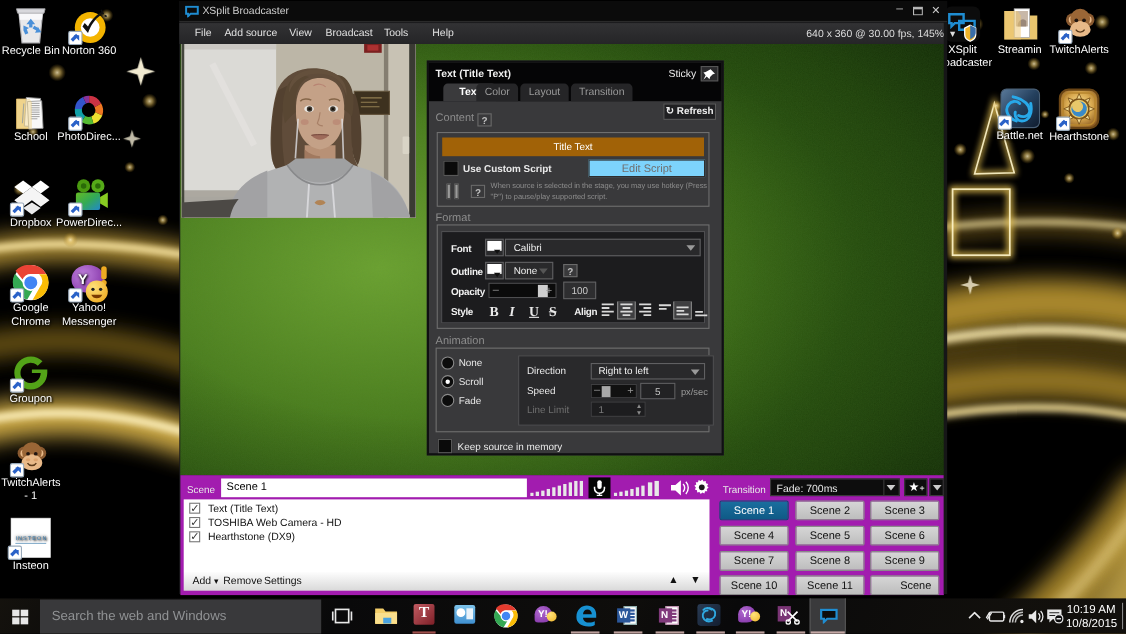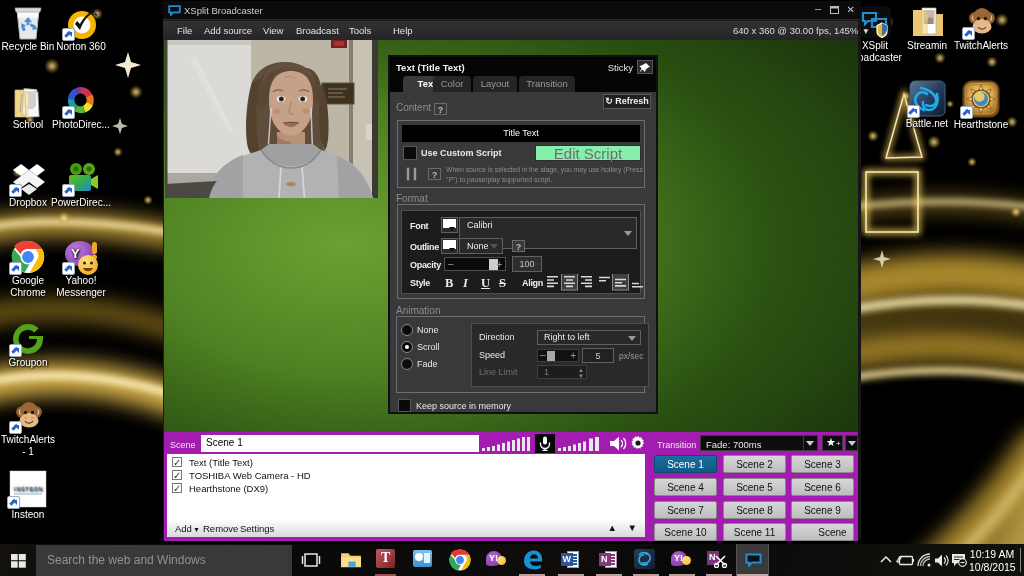--- a/index.html
+++ b/index.html
@@ -39,26 +39,26 @@
   .dtitle{position:absolute;left:6px;top:5px;color:#efefef;font-size:9.5px;font-weight:bold;}
   .sticky{position:absolute;right:23px;top:5px;color:#e8e8e8;font-size:9.5px;}
   .pinbox{position:absolute;right:3px;top:3px;width:16px;height:14px;background:#2a2a2c;border:1px solid #555;color:#fff;font-size:9px;text-align:center;line-height:13px;}
   .tab{position:absolute;top:19px;height:16px;background:#252527;color:#9a9a9a;font-size:9.5px;text-align:center;
     line-height:16px;border-radius:4px 4px 0 0;}
   .tab.on{background:#3a3a3c;color:#fff;font-weight:bold;}
   .seclbl{position:absolute;color:#8d8d8d;font-size:10px;}
   .qbox{position:absolute;width:13px;height:12px;background:#39393b;border:1px solid #6a6a6a;color:#bdbdbd;
     font-size:9px;font-weight:bold;text-align:center;line-height:12px;}
   .group{position:absolute;border:1px solid #6f6f6f;}
-  .blkfield{position:absolute;background:#000000;color:#fff;font-size:9px;text-align:center;}
+  .blkfield{position:absolute;background:#a16207;color:#fff;font-size:9px;text-align:center;}
   .cb{position:absolute;width:14px;height:14px;background:#0a0a0a;border:1px solid #585858;}
   .wlab{position:absolute;color:#e9e9e9;font-size:9px;font-weight:bold;white-space:nowrap;}
   .flab{position:absolute;color:#f0f0f0;font-size:9px;font-weight:bold;white-space:nowrap;letter-spacing:-0.3px;}
   .glab{position:absolute;color:#8d8d8d;font-size:9px;}
-  .btn-dark{position:absolute;background:#86efac;border:1px solid #2e2e2e;color:#6f6f6f;font-size:15px;text-align:center;}
+  .btn-dark{position:absolute;background:#7dd3fc;border:1px solid #2e2e2e;color:#6f6f6f;font-size:10px;text-align:center;}
   .panel-in{position:absolute;background:#1c1c1e;border:1px solid #4e4e50;}
   .combo{position:absolute;background:#29292b;border:1px solid #606062;color:#efefef;font-size:9px;}
   .combo .arr{position:absolute;right:4px;top:50%;margin-top:-2px;width:0;height:0;border-left:4px solid transparent;
     border-right:4px solid transparent;border-top:5px solid #9a9a9a;}
   .swatch{position:absolute;width:17px;height:16px;background:#2a2a2c;border:1px solid #606062;}
   .swatch:before{content:"";position:absolute;left:1px;top:1px;width:13px;height:9px;background:#fff;}
   .swatch:after{content:"";position:absolute;right:2px;bottom:1px;width:0;height:0;border-left:3px solid transparent;
     border-right:3px solid transparent;border-top:4px solid #111;}
   .valbox{position:absolute;background:#2e2e30;border:1px solid #606062;color:#c9c9c9;font-size:9px;text-align:center;}
   
@@ -519,21 +519,21 @@
         <div class="abs" style="left:16px;top:110px;width:4px;height:14px;background:#9a9a9a;border:1px solid #4a4a4a;"></div>
         <div class="abs" style="left:23px;top:110px;width:4px;height:14px;background:#9a9a9a;border:1px solid #4a4a4a;"></div>
         <div class="qbox" style="left:38px;top:111px;">?</div>
         <div class="abs" style="left:56px;top:108px;width:202px;color:#8d8d8d;font-size:6.8px;line-height:9.5px;white-space:nowrap;">When source is selected in the stage, you may use hotkey (Press<br>"P") to pause/play supported script.</div>
         <div class="seclbl" style="left:6px;top:136px;">Format</div>
 
         <div class="group" style="left:7px;top:147px;width:248px;height:95px;"></div>
         <div class="panel-in" style="left:11px;top:153px;width:240px;height:84px;"></div>
         <div class="flab" style="left:20px;top:164px;">Font</div>
         <div class="swatch" style="left:51px;top:160px;"></div>
-        <div class="combo" style="left:69px;top:160px;width:178px;height:32px;">
+        <div class="combo" style="left:69px;top:160px;width:178px;height:16px;">
             <span style="position:absolute;left:7px;top:2px;">Calibri</span>
             <span class="arr"></span>
           </div>
         <div class="flab" style="left:20px;top:185px;">Outline</div>
         <div class="swatch" style="left:51px;top:181px;"></div>
         <div class="combo" style="left:69px;top:181px;width:44px;height:16px;">
             <span style="position:absolute;left:7px;top:2px;">None</span>
             <span class="arr" style="border-top-color:#555"></span>
           </div>
         <div class="qbox" style="left:122px;top:183px;">?</div>

